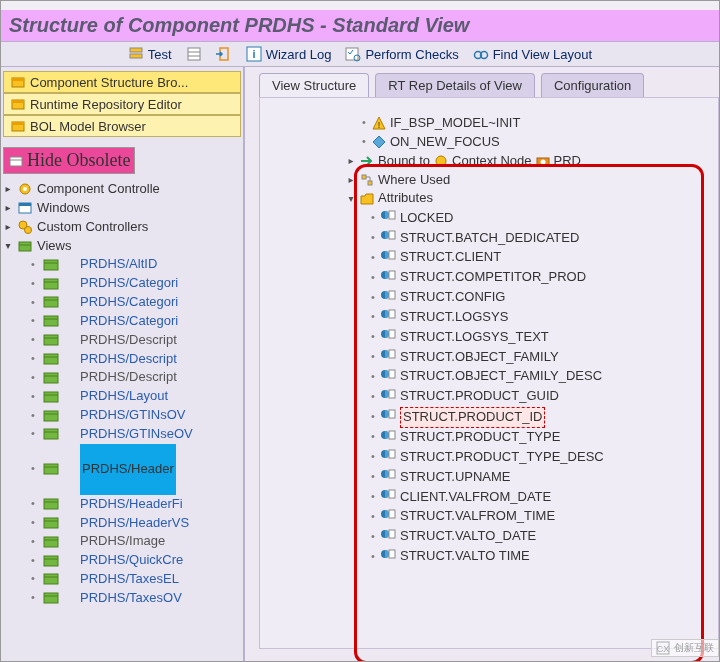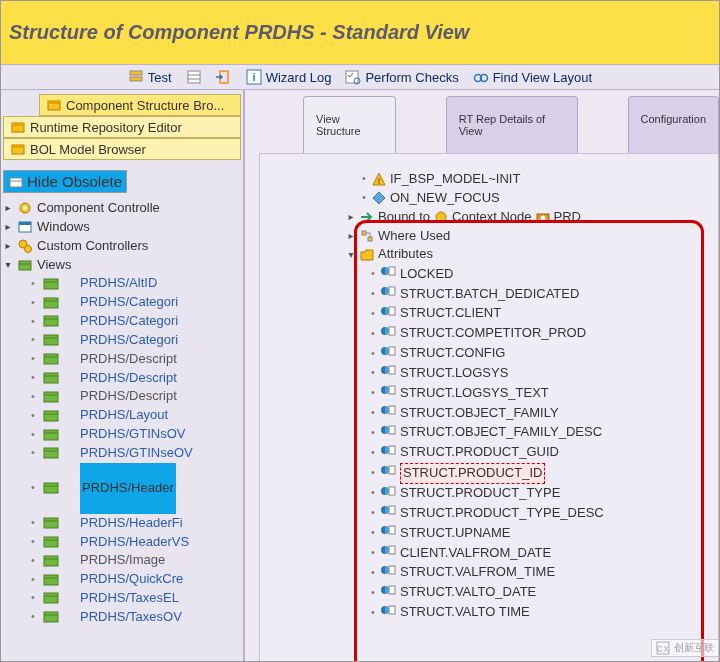--- a/index.html
+++ b/index.html
@@ -9,27 +9,28 @@
     font-size: 13px;
     background: #f2eef5;
     color: #0a2b66;
     width: 720px;
     height: 662px;
     overflow: hidden;
     position: relative;
     border: 1px solid #999;
   }
   .title-bar {
-    background: #fde047;
-    padding: 20px 8px;
+    background: #f0abfc;
+    padding: 4px 8px;
     font-style: italic;
     font-weight: bold;
     font-size: 20px;
     color: #5a5a70;
     border-bottom: 1px solid #b8b0cc;
+    margin-top: 9px;
   }
   .toolbar {
     background: #e8e4f0;
     padding: 4px 6px;
     display: flex;
     gap: 14px;
     align-items: center;
     border-bottom: 1px solid #b8b0cc;
     justify-content: center;
   }
@@ -56,32 +57,33 @@
     background: #fef2b0;
     border: 1px solid #c0b060;
     padding: 2px 6px;
     display: flex;
     align-items: center;
     gap: 4px;
     font-size: 13px;
     color: #333;
     cursor: pointer;
   }
-  .browser-btn.active { background: #ffe87a; margin-left: 36px; }
+  .browser-btn.active { background: #ffe87a; }
   .hide-obsolete {
     margin-top: 8px;
-    background: #0ea5e9;
+    background: #ec4899;
     border: 1px solid #999;
     padding: 2px 4px;
     display: inline-flex;
     align-items: center;
     gap: 3px;
-    font-size: 15px;
+    font-size: 18px;
     color: #333;
     width: fit-content;
+    font-family: Liberation Serif, serif;
   }
   .tree {
     margin-top: 4px;
     overflow: hidden;
     flex: 1;
     font-size: 13px;
     line-height: 1.45;
   }
   .tree-node { display: flex; align-items: center; gap: 4px; white-space: nowrap;}
   .twisty { width: 10px; text-align: center; color: #444; font-size: 10px; cursor:pointer;}
@@ -97,25 +99,24 @@
     background: #eee8f2;
     position: relative;
     padding-top: 6px;
   }
   .tabs { display: flex; gap: 6px; padding-left: 14px; }
   .tab {
     background: #d8d0e8;
     border: 1px solid #b0a8c8;
     border-bottom: none;
     border-radius: 4px 4px 0 0;
-    padding: 16px 12px;
-    font-size: 11px;
+    padding: 4px 12px;
+    font-size: 13px;
     color: #333;
     cursor: pointer;
-    margin-left: 44px;
   }
   .tab.active { background: #f0ecf6; }
   .tab-body {
     background: #f0ecf6;
     border: 1px solid #c8c0d8;
     margin: 0 0 0 14px;
     height: calc(100% - 36px);
     position: relative;
     padding: 16px 12px 12px 100px;
   }

